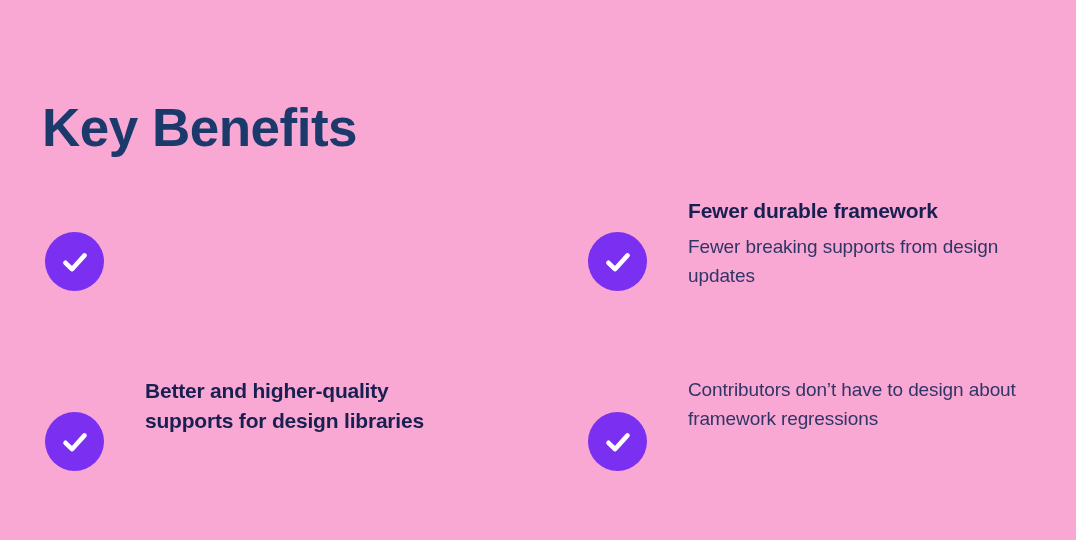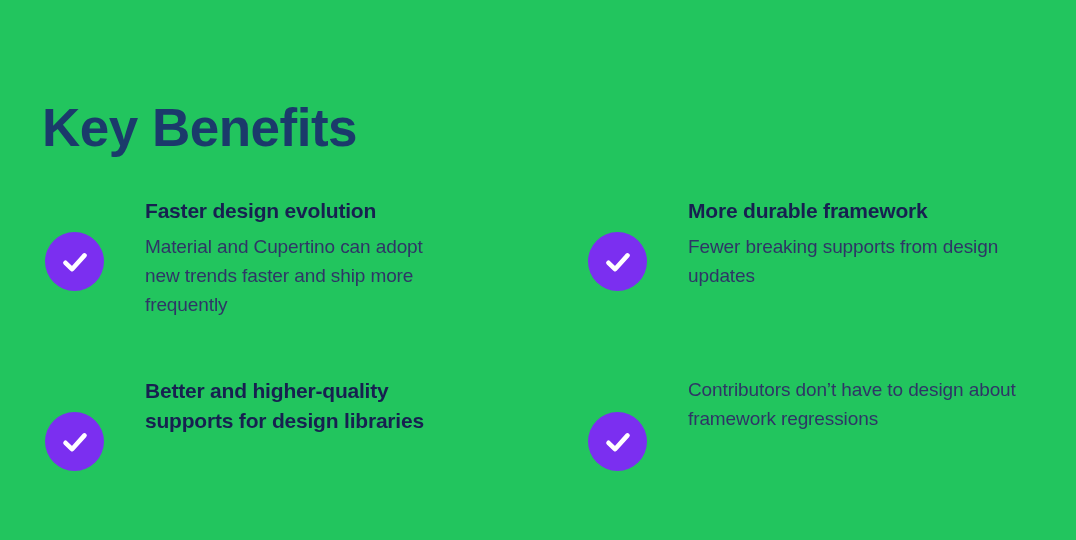--- a/index.html
+++ b/index.html
@@ -10,21 +10,21 @@
     width: 1076px;
     height: 540px;
     background: #ffffff;
     font-family: "Liberation Sans", sans-serif;
     overflow: hidden;
   }
   .slide {
     position: relative;
     width: 1076px;
     height: 540px;
-    background: #22c55e;
+    background: #f9a8d4;
   }
   .page-title {
     position: absolute;
     left: 42px;
     top: 62px;
     font-size: 53px;
     font-weight: bold;
     letter-spacing: -0.5px;
     color: #1b3a6b;
     line-height: 1.15;
@@ -96,34 +96,30 @@
   <h1 class="page-title">Key Benefits</h1>
 
   <div class="benefits-grid">
 
     <div class="benefit-item item-r1c1">
       <span class="check-badge">
         <svg width="34" height="34" viewBox="0 0 34 34" aria-hidden="true">
           <path d="M7.5 17.8 L14 24.2 L26.5 10.4" fill="none" stroke="#ffffff" stroke-width="4.6" stroke-linecap="round" stroke-linejoin="round"></path>
         </svg>
       </span>
-      <div class="benefit-text">
-        <p class="benefit-heading">Faster design evolution</p>
-        <p class="benefit-body">Material and Cupertino can adopt new trends faster and ship more frequently</p>
-      </div>
     </div>
 
     <div class="benefit-item item-r1c2">
       <span class="check-badge">
         <svg width="34" height="34" viewBox="0 0 34 34" aria-hidden="true">
           <path d="M7.5 17.8 L14 24.2 L26.5 10.4" fill="none" stroke="#ffffff" stroke-width="4.6" stroke-linecap="round" stroke-linejoin="round"></path>
         </svg>
       </span>
       <div class="benefit-text">
-        <p class="benefit-heading">More durable framework</p>
+        <p class="benefit-heading">Fewer durable framework</p>
         <p class="benefit-body">Fewer breaking supports from design updates</p>
       </div>
     </div>
 
     <div class="benefit-item item-r2c1">
       <span class="check-badge">
         <svg width="34" height="34" viewBox="0 0 34 34" aria-hidden="true">
           <path d="M7.5 17.8 L14 24.2 L26.5 10.4" fill="none" stroke="#ffffff" stroke-width="4.6" stroke-linecap="round" stroke-linejoin="round"></path>
         </svg>
       </span>

